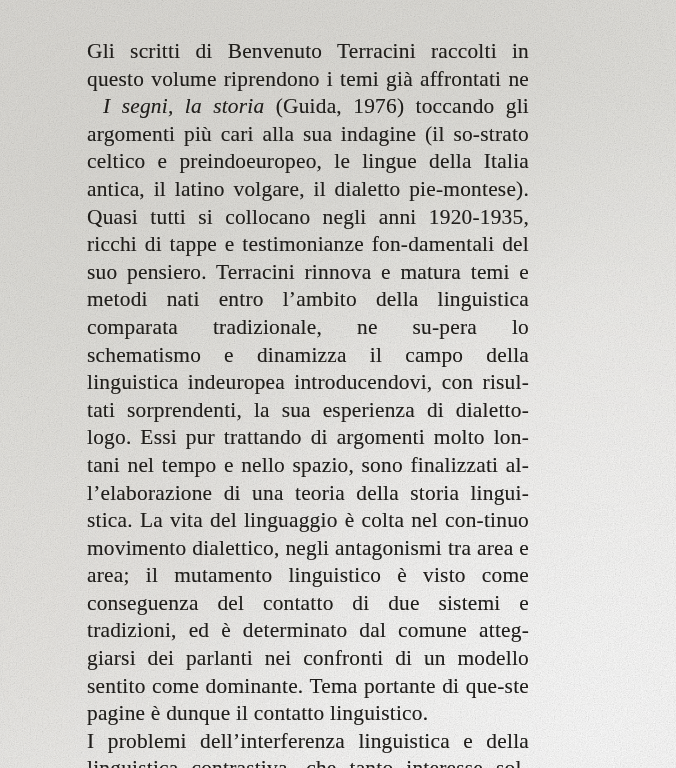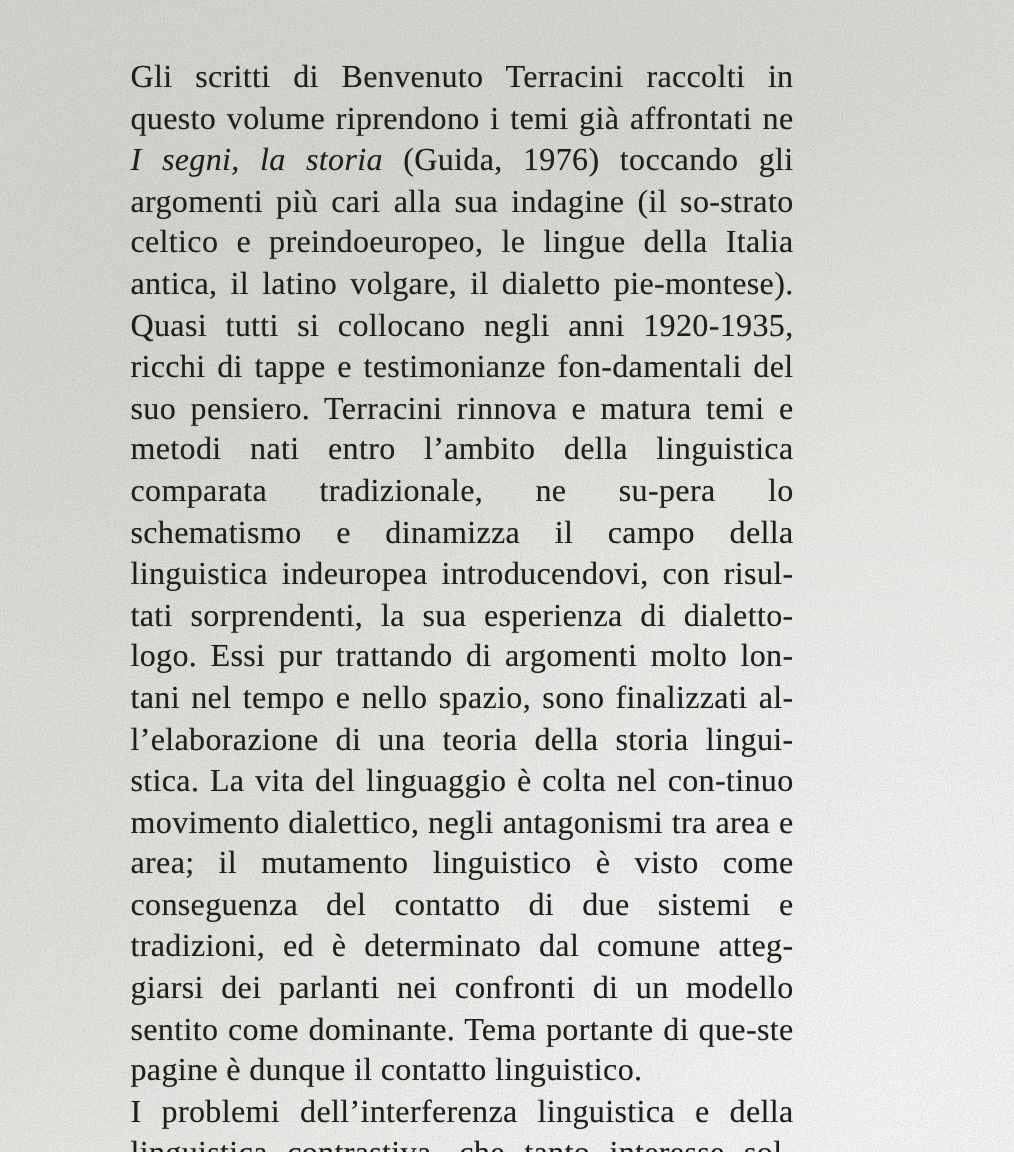--- a/index.html
+++ b/index.html
@@ -71,20 +71,21 @@
     -webkit-font-smoothing: antialiased;
   }
 
   .para.last {
     text-align: justify;
     text-align-last: left;
   }
 
   .ital {
     font-style: italic;
+    margin-left: 16px;
   }
 
   
   #text-block {
     text-shadow: 0 0 0.55px rgba(32,30,27,0.40);
   }
 </style>
 </head>
 <body>
 

